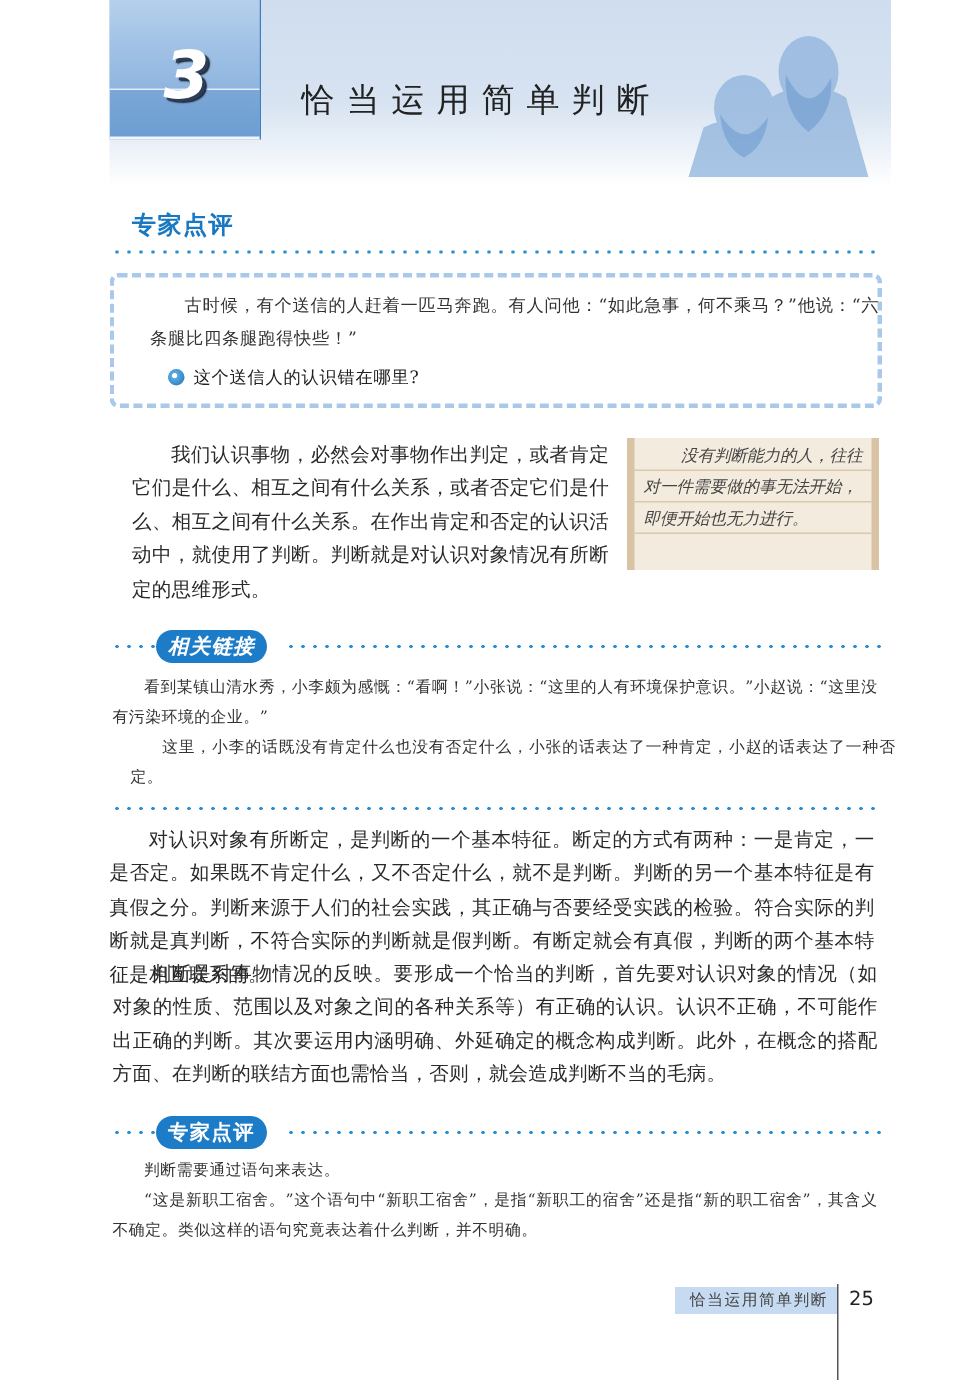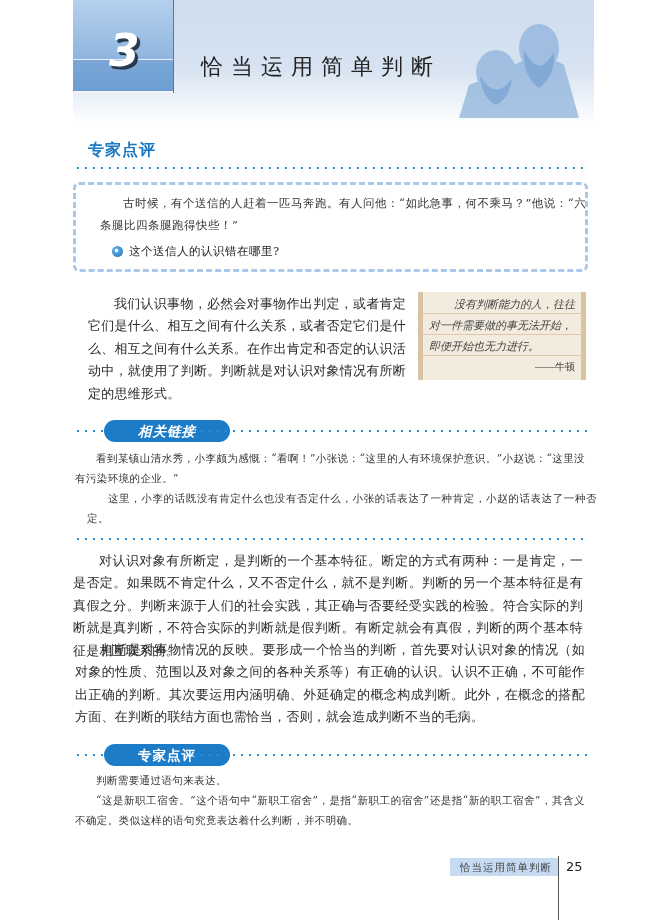--- a/index.html
+++ b/index.html
@@ -87,21 +87,21 @@
       font-size: 11px; font-style: italic; color: #444; line-height: 20px; padding: 0 6px;
       font-family: Liberation Serif, serif;
     }
     .quote .l1 { top: 2px; text-align: right; }
     .quote .l2 { top: 23px; }
     .quote .l3 { top: 44px; }
     .quote .l4 { top: 65px; text-align: right; border-bottom: none; font-style: normal; font-size: 10px; }
 
     
     .pill {
-      position: absolute; height: 22px; padding: 0 34px;
+      position: absolute; height: 22px; padding: 0 8px;
       background: #1d7cc7; color: #ffffff; border-radius: 11px;
       font-family: "DejaVu Sans", sans-serif; font-size: 13.5px; line-height: 22px;
       font-weight: bold; letter-spacing: 1px; font-style: italic;
     }
     .small-text {
       position: absolute; font-size: 10.5px; line-height: 20px; color: #333;
       text-indent: 2em; letter-spacing: 0.4px; text-align: justify;
     }
 
     
@@ -151,21 +151,20 @@
   <span class="q-bullet"></span>
   <span>这个送信人的认识错在哪里?</span>
 </div>
 
 <p class="para p1">我们认识事物，必然会对事物作出判定，或者肯定它们是什么、相互之间有什么关系，或者否定它们是什么、相互之间有什么关系。在作出肯定和否定的认识活动中，就使用了判断。判断就是对认识对象情况有所断定的思维形式。</p>
 
 <div class="quote">
   <div class="line l1">没有判断能力的人，往往</div>
   <div class="line l2">对一件需要做的事无法开始，</div>
   <div class="line l3">即便开始也无力进行。</div>
-  <div class="line l4">——牛顿</div>
 </div>
 
 <div class="dot-rule" style="left:74px; top:430px; width:40px;"></div>
 <div class="pill" style="left:104px; top:420px;">相关链接</div>
 <div class="dot-rule" style="left:190px; top:430px; width:398px;"></div>
 <p class="small-text" style="left:75px; top:448px; width:510px;">看到某镇山清水秀，小李颇为感慨：“看啊！”小张说：“这里的人有环境保护意识。”小赵说：“这里没有污染环境的企业。”</p>
 <p class="small-text" style="left:75px; top:488px; width:510px;margin-left:12px;">这里，小李的话既没有肯定什么也没有否定什么，小张的话表达了一种肯定，小赵的话表达了一种否定。</p>
 <div class="dot-rule" style="left:74px; top:538px; width:514px;"></div>
 
 <p class="para p2">对认识对象有所断定，是判断的一个基本特征。断定的方式有两种：一是肯定，一是否定。如果既不肯定什么，又不否定什么，就不是判断。判断的另一个基本特征是有真假之分。判断来源于人们的社会实践，其正确与否要经受实践的检验。符合实际的判断就是真判断，不符合实际的判断就是假判断。有断定就会有真假，判断的两个基本特征是相互联系的。</p>

